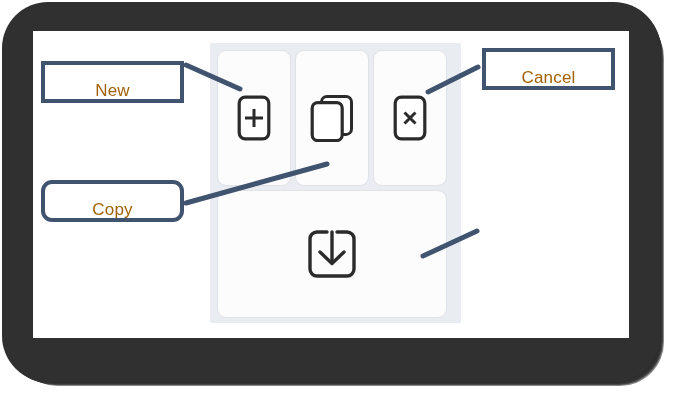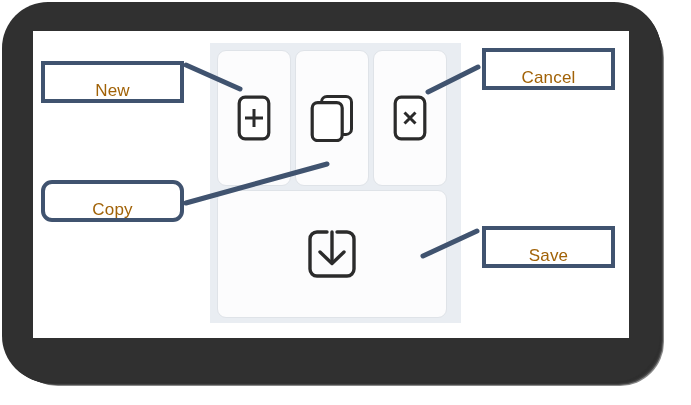--- a/index.html
+++ b/index.html
@@ -159,17 +159,14 @@
 
   <div class="callout callout-new">
     <span>New</span>
   </div>
   <div class="callout callout-copy">
     <span>Copy</span>
   </div>
   <div class="callout callout-cancel">
     <span>Cancel</span>
   </div>
-  <div class="callout callout-save">
-    <span>Save</span>
-  </div>
 
 </div>
 
 </body></html>

